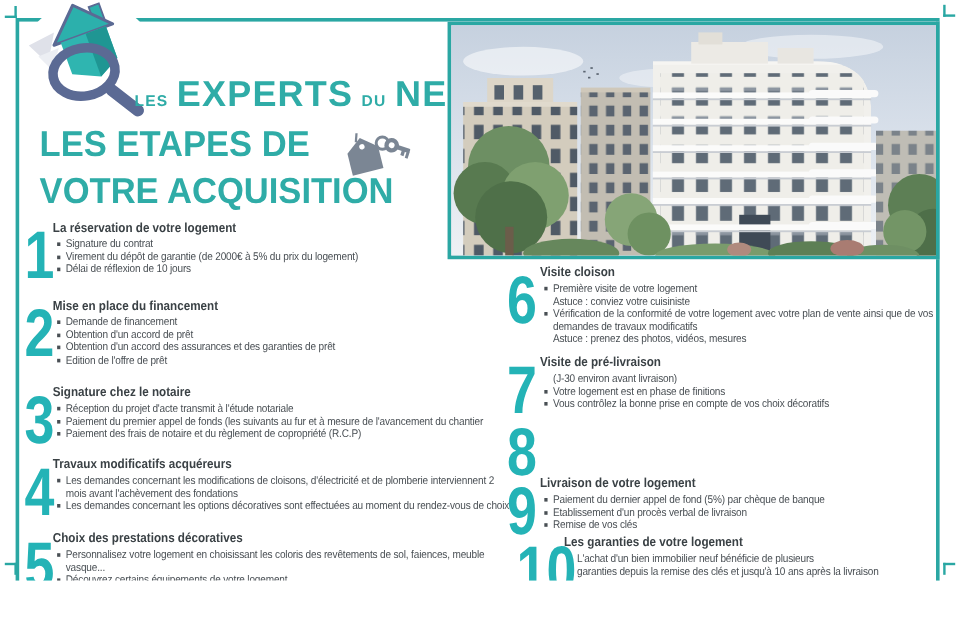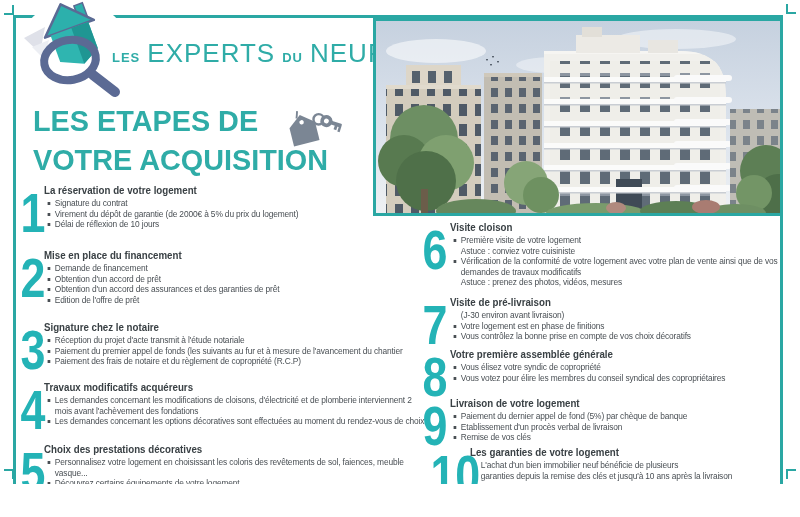--- a/index.html
+++ b/index.html
@@ -21,21 +21,21 @@
   .cm{position:absolute;width:10px;height:10px;border:0 solid var(--frame);}
   .cm.tl{left:4px;top:5px;border-right-width:2px;border-bottom-width:2px;}
   .cm.tr{right:4px;top:4px;border-left-width:2px;border-bottom-width:2px;}
   .cm.bl{left:4px;bottom:5px;border-right-width:2px;border-top-width:2px;}
   .cm.br{right:4px;bottom:5px;border-left-width:2px;border-top-width:2px;}
 
   
   .logo{position:absolute;left:18px;top:0;width:115px;height:100px;}
   .brand{position:absolute;left:112px;top:38px;display:flex;align-items:baseline;gap:7px;color:var(--accent);letter-spacing:1px;white-space:nowrap;}
   .b-sm{font-size:13px;font-weight:bold;}
-  .b-lg{font-size:26px;font-weight:normal;}
+  .b-lg{font-size:30px;font-weight:bold;margin-top:24px;}
 
   .main-title{position:absolute;left:33px;top:101px;font-size:30px;font-weight:bold;color:var(--accent);line-height:39px;transform:scaleX(.96);transform-origin:0 0;white-space:nowrap;}
   .keys{position:absolute;left:283px;top:108px;}
 
   
   .photo{position:absolute;left:373px;top:18px;width:410px;height:198px;border:3px solid var(--frame);background:#dbe2ea;}
   .photo svg{display:block;width:100%;height:100%;}
 
   
   .step{position:absolute;display:flex;}
@@ -340,31 +340,20 @@
             <span class="lt">Votre logement est en phase de finitions</span>
           </div>
           <div class="line b">
             <span class="mk"></span>
             <span class="lt">Vous contrôlez la bonne prise en compte de vos choix décoratifs</span>
           </div>
         </div>
       </div>
       <div class="step" style="left: 420px; top: 348px; width: 366px;">
         <div class="num" style="width: 30px;">8</div>
-        <div class="sc">
-          <div class="stitle">Votre première assemblée générale</div>
-          <div class="line b">
-            <span class="mk"></span>
-            <span class="lt">Vous élisez votre syndic de copropriété</span>
-          </div>
-          <div class="line b">
-            <span class="mk"></span>
-            <span class="lt">Vous votez pour élire les membres du conseil syndical des copropriétaires</span>
-          </div>
-        </div>
       </div>
       <div class="step" style="left: 420px; top: 397px; width: 366px;">
         <div class="num" style="width: 30px;">9</div>
         <div class="sc">
           <div class="stitle">Livraison de votre logement</div>
           <div class="line b">
             <span class="mk"></span>
             <span class="lt">Paiement du dernier appel de fond (5%) par chèque de banque</span>
           </div>
           <div class="line b">

